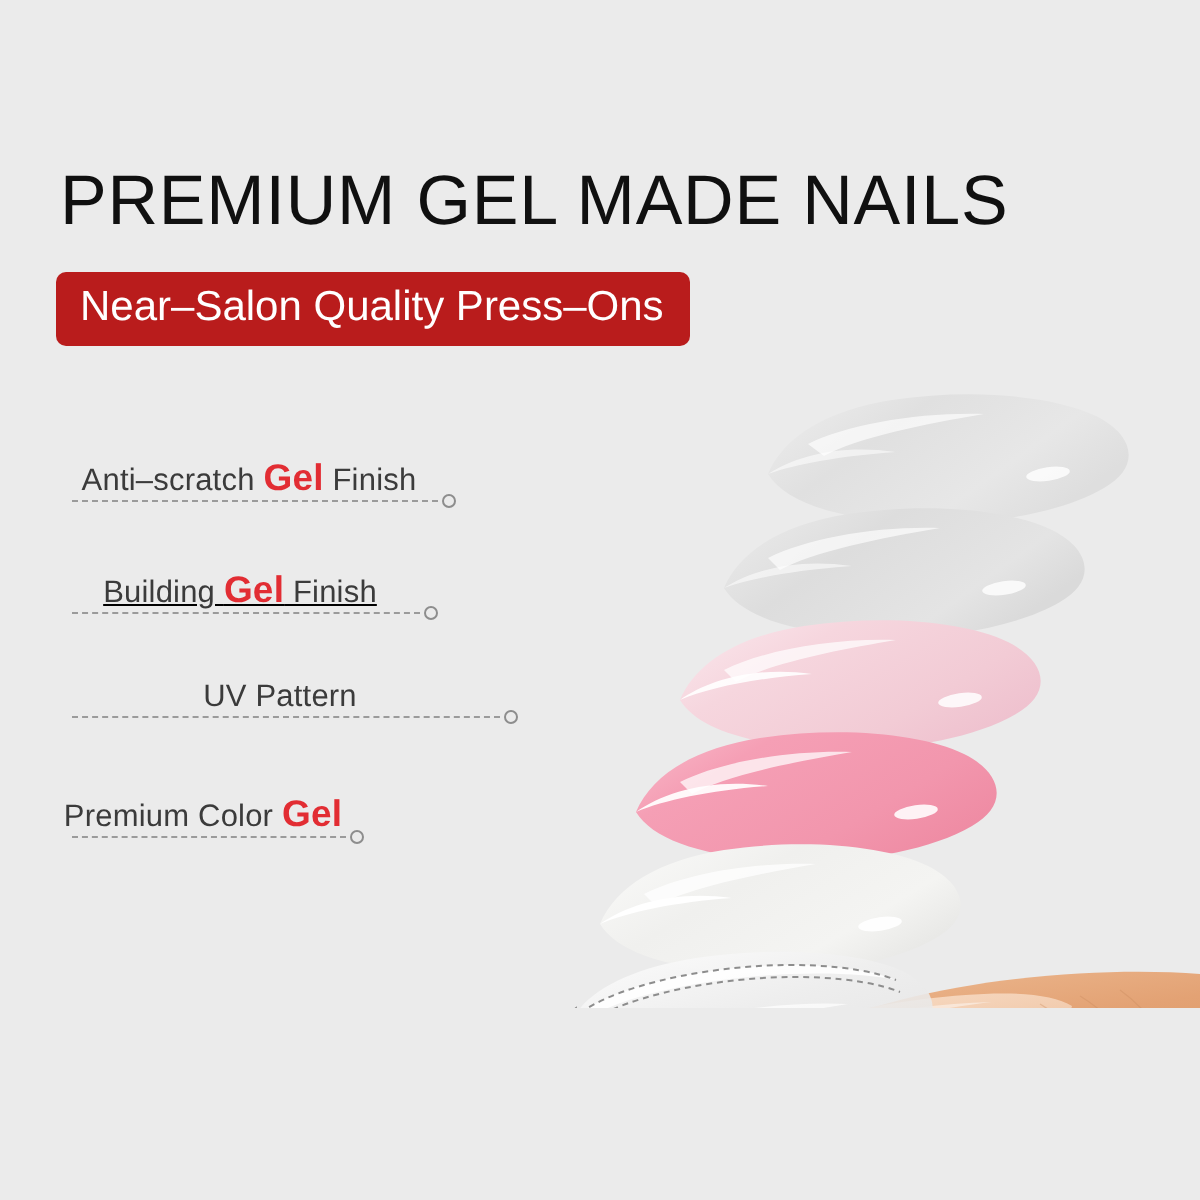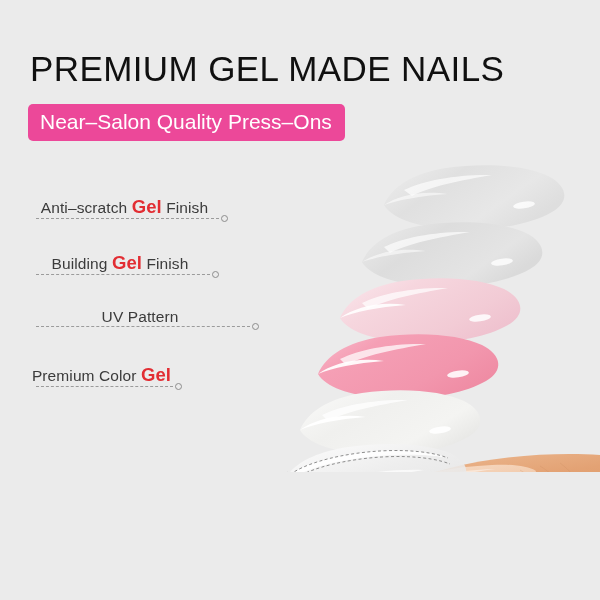--- a/index.html
+++ b/index.html
@@ -12,40 +12,41 @@
     background: #ebebeb;
     font-family: "Liberation Sans", sans-serif;
     overflow: hidden;
   }
   #poster {
     position: relative;
     width: 600px;
     height: 472px;
     background: #ebebeb;
     overflow: hidden;
+    margin-top: 32px;
   }
 
   
   .headline {
     position: absolute;
     left: 30px;
     top: 48px;
     font-size: 35px;
     line-height: 42px;
     letter-spacing: 0.4px;
     font-weight: 500;
     color: #101010;
     white-space: nowrap;
   }
   .subbadge {
     position: absolute;
     left: 28px;
     top: 104px;
     padding: 6px 13px 7px 12px;
-    background: #ec4899;
+    background: #b91c1c;
     border-radius: 5px;
     color: #ffffff;
     font-size: 21px;
     line-height: 24px;
     font-weight: 400;
     white-space: nowrap;
   }
 
   
   #art {
@@ -94,21 +95,21 @@
     right: -9px;
     top: -4px;
     width: 7px;
     height: 7px;
     border: 1px solid #8d8d8d;
     border-radius: 50%;
     background: transparent;
     box-sizing: border-box;
   }
   .r0 { top: 196px; }
-  .r1 { top: 252px; }
+  .r1 { top: 252px; text-decoration: underline; }
   .r2 { top: 308px; }
   .r3 { top: 364px; }
   .r4 { top: 420px; }
   .r5 { top: 476px; }
 </style>
 </head>
 <body>
 
 <div id="poster">
 

